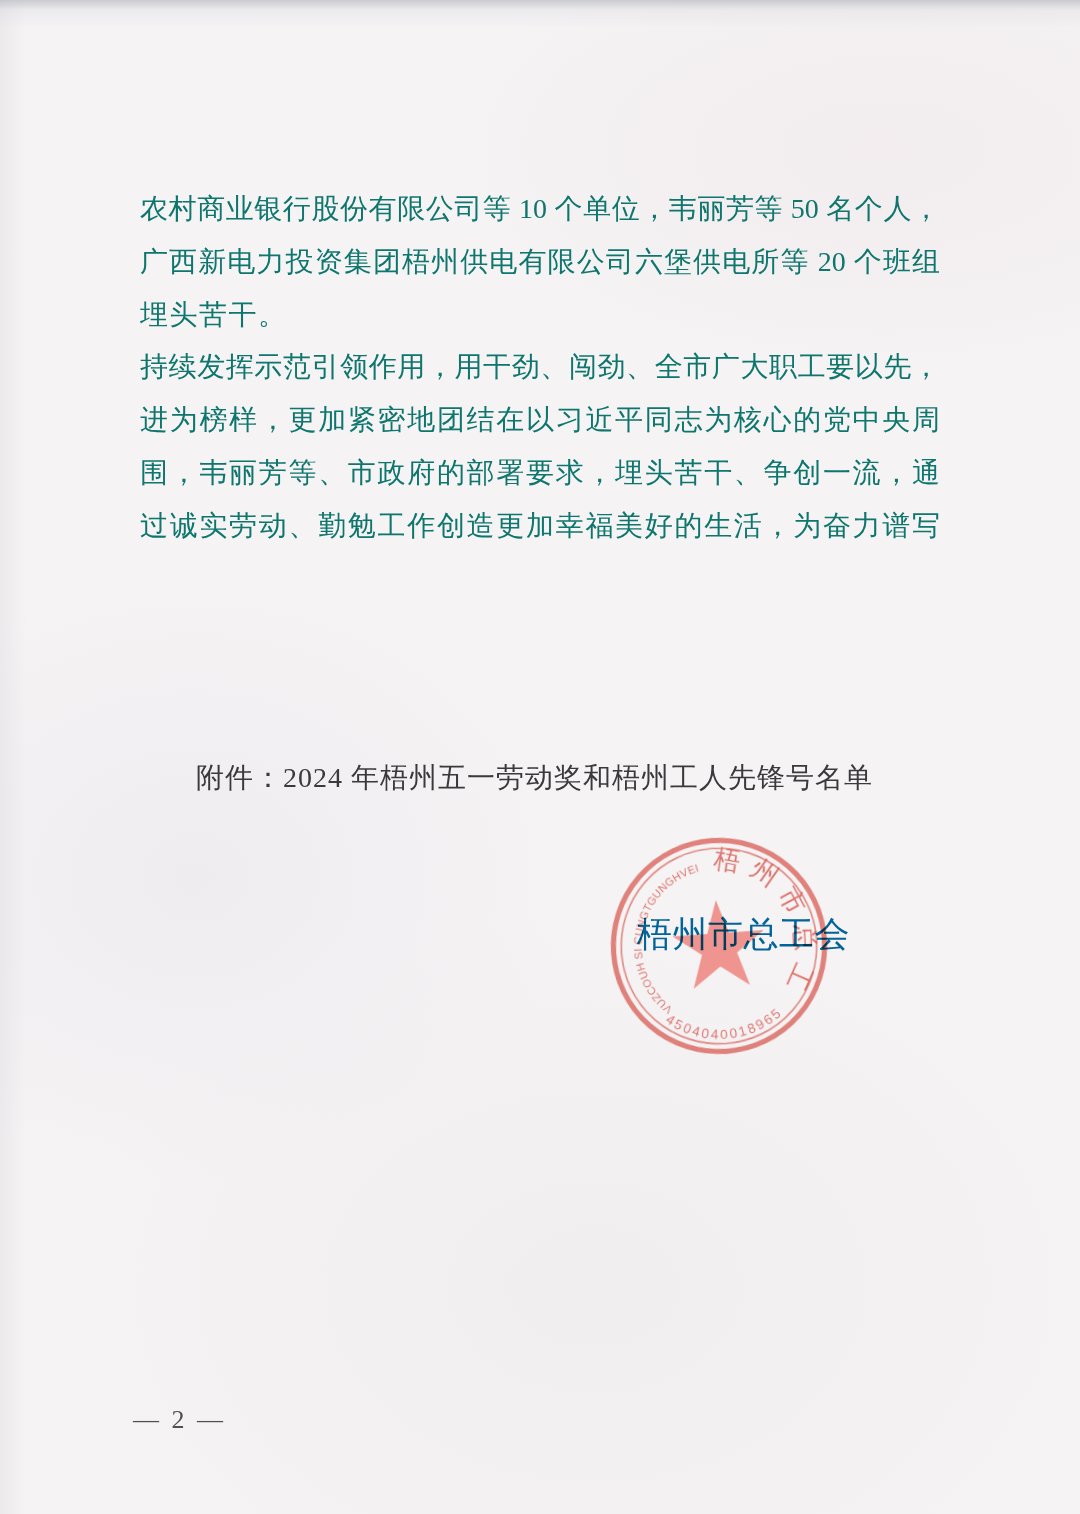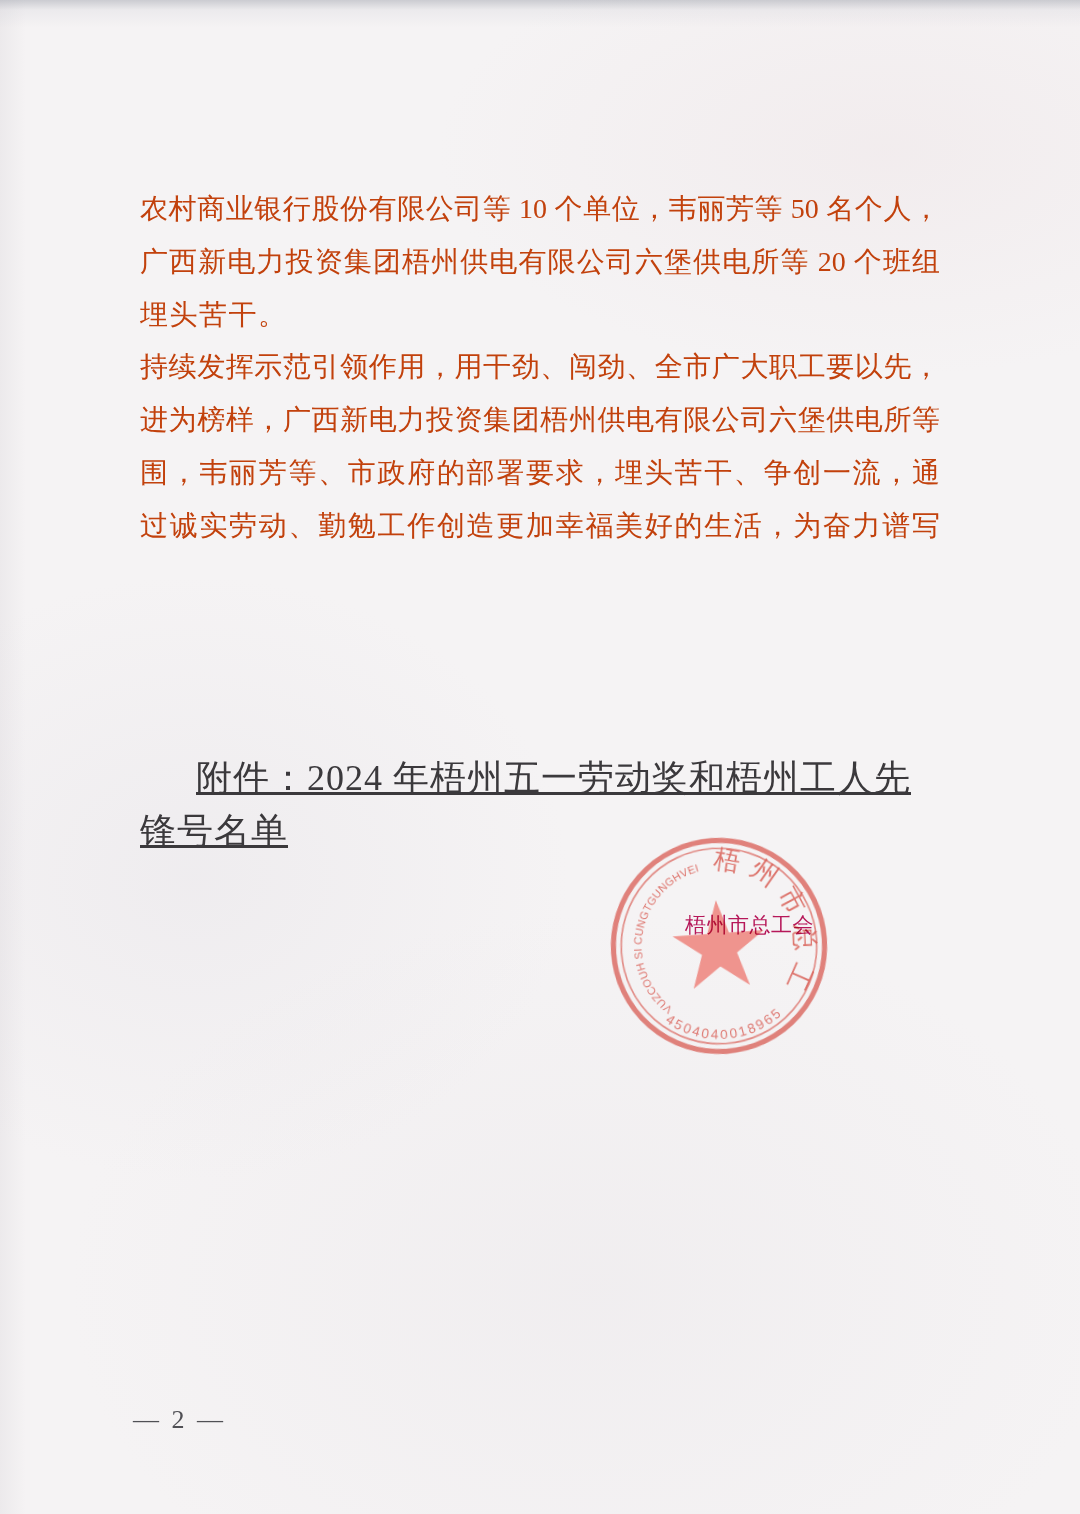--- a/index.html
+++ b/index.html
@@ -16,35 +16,35 @@
     content:""; position:absolute; inset:0; pointer-events:none; z-index:1;
     background:
       linear-gradient(180deg, rgba(168,171,180,0.55) 0px, rgba(198,200,208,0.20) 10px, rgba(246,244,245,0) 28px),
       linear-gradient(90deg, rgba(205,200,206,0.22) 0px, rgba(246,244,245,0) 26px),
       radial-gradient(640px 320px at 82% 10%, rgba(238,228,230,0.45), rgba(238,228,230,0) 70%),
       radial-gradient(520px 420px at 18% 58%, rgba(224,221,227,0.30), rgba(224,221,227,0) 72%),
       radial-gradient(700px 500px at 55% 85%, rgba(228,224,228,0.28), rgba(228,224,228,0) 75%);
   }
   .body-text {
     position:absolute; left:140px; top:183px; width:800px; z-index:2;
-    font-size:28px; line-height:52.8px; color:#c2410c;
+    font-size:28px; line-height:52.8px; color:#0f766e;
     text-align:justify; text-justify:inter-character;
   }
   .jline { height:52.8px; text-align:justify; text-align-last:justify; }
   .sline { height:52.8px; text-align-last:left; letter-spacing:1.5px; }
   .indent { text-indent:56px; }
   .attachment-line {
     position:absolute; left:140px; top:752px; width:800px; z-index:2;
-    font-size:36px; line-height:52.8px; color:#3b393c;
-    text-indent:56px; letter-spacing:1px;text-decoration:underline;
+    font-size:28px; line-height:52.8px; color:#3b393c;
+    text-indent:56px; letter-spacing:1px;
   }
   .signature {
     position:absolute; left:637px; top:911px; z-index:4;
-    font-size:21px; letter-spacing:0.5px; color:#be185d;
-    mix-blend-mode:multiply; white-space:nowrap;margin-left:48px;
+    font-size:35px; letter-spacing:0.5px; color:#0369a1;
+    mix-blend-mode:multiply; white-space:nowrap;
   }
   .seal {
     position:absolute; left:604px; top:831px; width:230px; height:230px;
     z-index:3; opacity:0.93;
   }
   .seal-latin { font-size:10.5px; font-family:"Liberation Sans","DejaVu Sans",sans-serif; letter-spacing:0.2px; }
   .seal-cn { font-size:25px; letter-spacing:9px; font-family:"Liberation Serif","DejaVu Serif",serif; }
   .seal-num { font-size:13px; font-family:"Liberation Sans","DejaVu Sans",sans-serif; letter-spacing:2.2px; }
   .page-number {
     position:absolute; left:133px; top:1405px; z-index:2;
@@ -54,21 +54,21 @@
 </head>
 <body>
 
 <div class="page">
 
   <div class="body-text">
     <div class="jline">农村商业银行股份有限公司等 10 个单位，韦丽芳等 50 名个人，</div>
     <div class="jline">广西新电力投资集团梧州供电有限公司六堡供电所等 20 个班组</div>
     <div class="sline">埋头苦干。</div>
     <div class="jline">持续发挥示范引领作用，用干劲、闯劲、全市广大职工要以先，</div>
-    <div class="jline">进为榜样，广西新电力投资集团梧州供电有限公司六堡供电所等</div>
+    <div class="jline">进为榜样，更加紧密地团结在以习近平同志为核心的党中央周</div>
     <div class="jline">围，韦丽芳等、市政府的部署要求，埋头苦干、争创一流，通</div>
     <div class="jline">过诚实劳动、勤勉工作创造更加幸福美好的生活，为奋力谱写</div>
   </div>
 
   <div class="attachment-line">附件：2024 年梧州五一劳动奖和梧州工人先锋号名单</div>
 
   <div class="signature">梧州市总工会</div>
 
   <svg class="seal" viewBox="0 0 220 220" aria-hidden="true">
     <defs>

